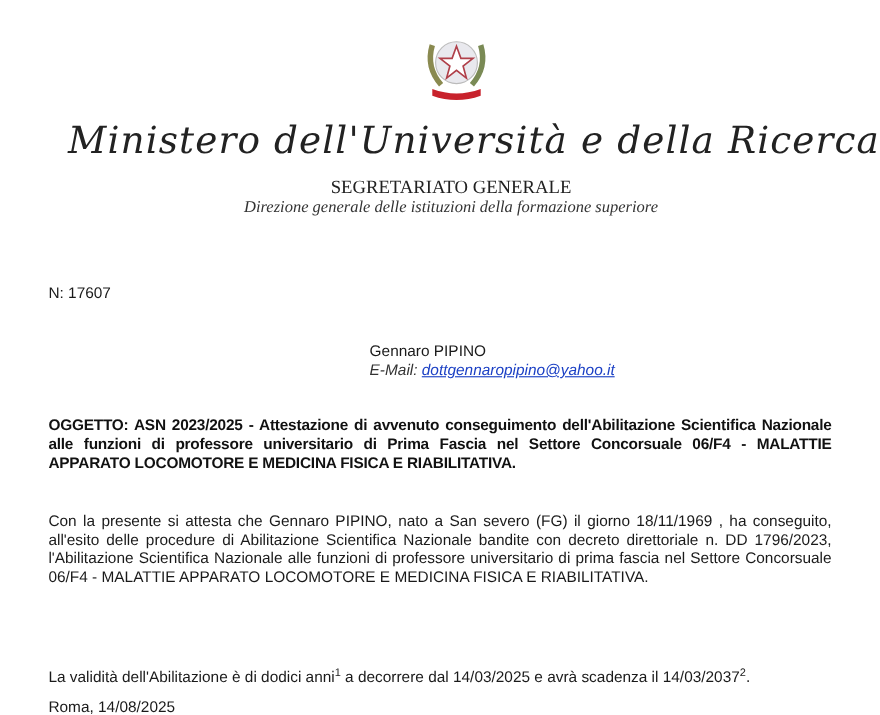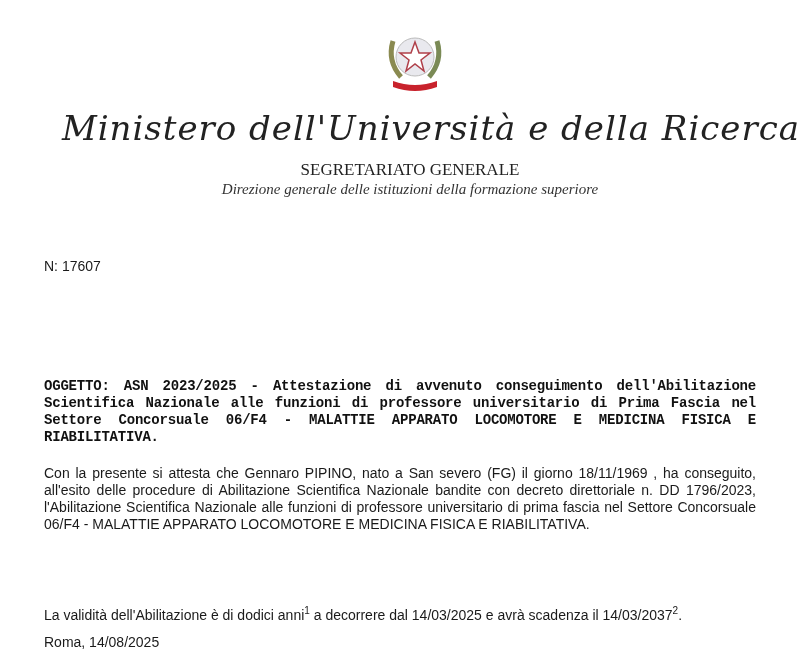--- a/index.html
+++ b/index.html
@@ -10,21 +10,21 @@
   .segr { position: absolute; left: 0; top: 160px; width: 820px; text-align: center;
     font-family: "Liberation Serif", serif; font-size: 17px; color: #222; }
   .direz { position: absolute; left: 0; top: 181px; width: 820px; text-align: center;
     font-family: "Liberation Serif", serif; font-style: italic; font-size: 15px; color: #333; }
   .sans { font-family: "Liberation Sans", sans-serif; font-size: 14px; color: #1a1a1a; }
   .prot { position: absolute; left: 44px; top: 258px; }
   .addr { position: absolute; left: 336px; top: 311px; line-height: 17px; }
   .addr .email-label { font-style: italic; color: #333; }
   .addr a { color: #1a3fc4; text-decoration: underline; font-style: italic; }
   .block { position: absolute; left: 44px; width: 712px; text-align: justify; line-height: 17px; }
-  .oggetto { top: 378px; font-weight: bold; font-family: Liberation Mono, monospace; font-size: 14px; letter-spacing: -0.2px; }
+  .oggetto { top: 378px; font-weight: bold; font-family: Liberation Sans, sans-serif; font-size: 14px; letter-spacing: -0.2px; }
   .body1 { top: 465px; }
   .body2 { top: 575px; margin-top: 32px; }
   .roma { position: absolute; left: 44px; top: 634px; }
   sup { font-size: 10px; line-height: 0; }
 </style>
 </head>
 <body>
 
 <div class="emblem">
   <svg width="64" height="68" viewBox="0 0 64 68">
@@ -36,20 +36,22 @@
   </svg>
 </div>
 
 <div class="ministry">Ministero dell'Università e della Ricerca</div>
 <div class="segr">SEGRETARIATO GENERALE</div>
 <div class="direz">Direzione generale delle istituzioni della formazione superiore</div>
 
 <div class="prot sans">N: 17607</div>
 
 <div class="addr sans">
+  <div>Gennaro PIPINO</div>
+  <div><span class="email-label">E-Mail: </span><a>dottgennaropipino@yahoo.it</a></div>
 </div>
 
 <div class="block oggetto">OGGETTO: ASN 2023/2025 - Attestazione di avvenuto conseguimento dell'Abilitazione Scientifica Nazionale alle funzioni di professore universitario di Prima Fascia nel Settore Concorsuale 06/F4 - MALATTIE APPARATO LOCOMOTORE E MEDICINA FISICA E RIABILITATIVA.</div>
 
 <div class="block body1 sans">Con la presente si attesta che Gennaro PIPINO, nato a San severo (FG) il giorno 18/11/1969 , ha conseguito, all'esito delle procedure di Abilitazione Scientifica Nazionale bandite con decreto direttoriale n. DD 1796/2023, l'Abilitazione Scientifica Nazionale alle funzioni di professore universitario di prima fascia nel Settore Concorsuale 06/F4 - MALATTIE APPARATO LOCOMOTORE E MEDICINA FISICA E RIABILITATIVA.</div>
 
 <div class="block body2 sans"><span>La validità dell'Abilitazione è di dodici anni</span><sup>1</sup><span> a decorrere dal 14/03/2025 e avrà scadenza il 14/03/2037</span><sup>2</sup><span>.</span></div>
 
 <div class="roma sans">Roma, 14/08/2025</div>
 

